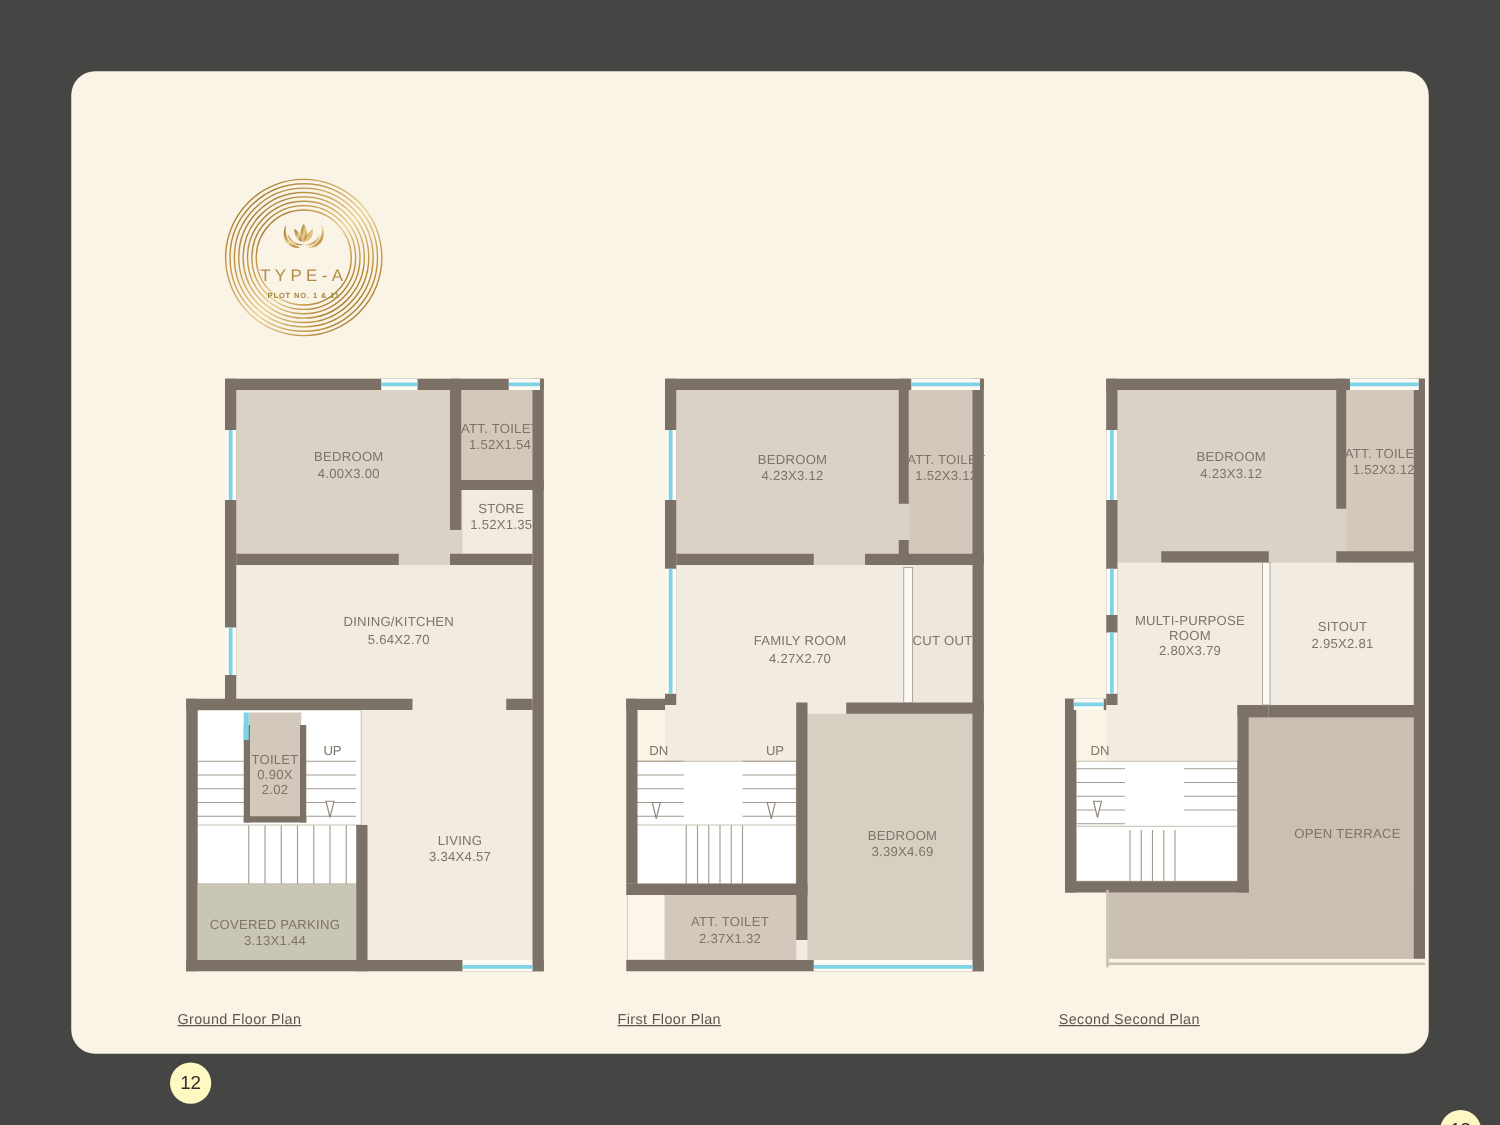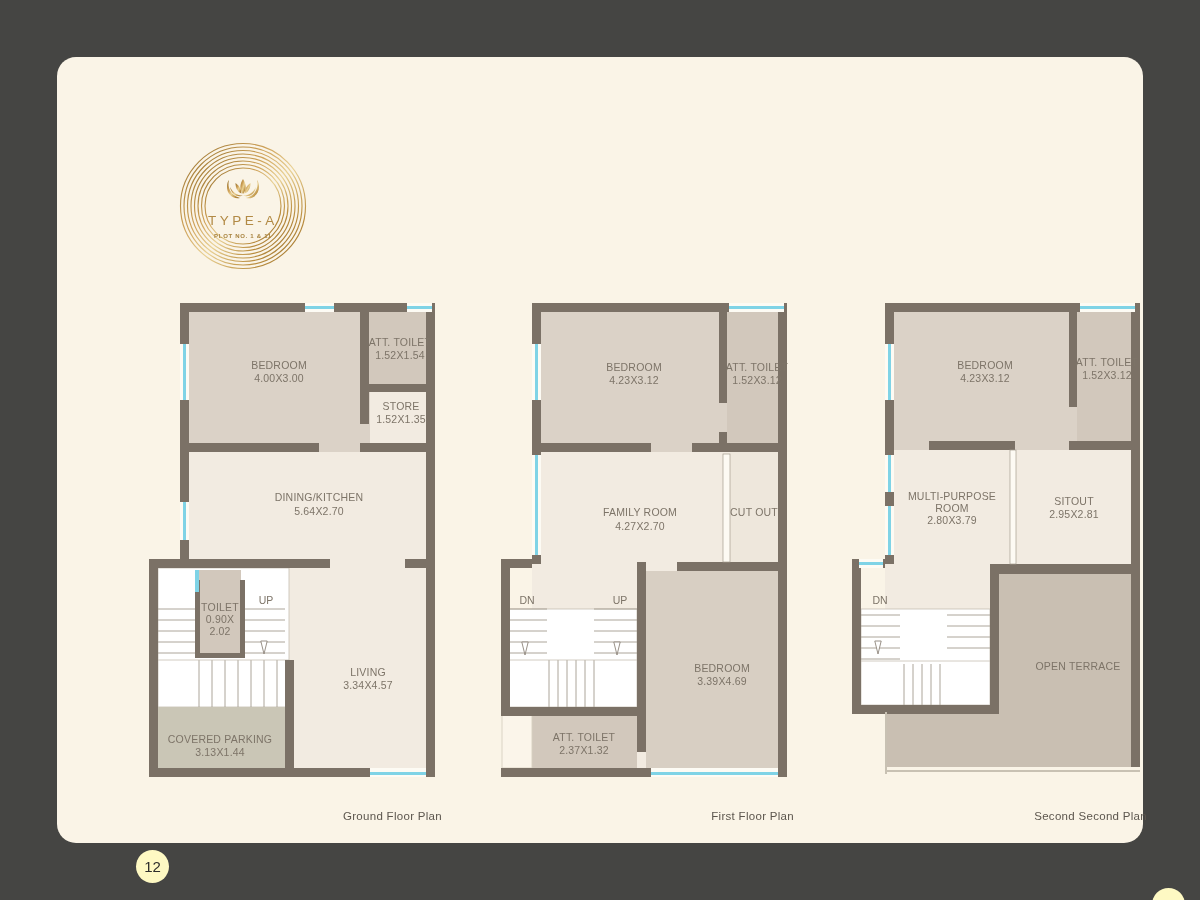--- a/index.html
+++ b/index.html
@@ -10,22 +10,22 @@
     overflow:hidden;
   }
   .page{
     position:absolute;left:57px;top:57px;right:57px;bottom:57px;
     background:#faf4e7;
     border-radius:19px;
   }
   .plan{position:absolute;width:300px;height:490px;top:235px;}
   .plan.gf{left:85px;} .plan.ff{left:437px;} .plan.sf{left:790px;}
   .caption{
-    position:absolute;top:753px;width:300px;text-align:right;
-    font-size:11.5px;letter-spacing:.3px;color:#5c564e;
+    position:absolute;top:753px;width:300px;text-align:left;
+    font-size:11.5px;letter-spacing:.3px;color:#5c564e;text-decoration:underline;
   }
   .caption.c1{left:85px;} .caption.c2{left:437px;} .caption.c3{left:790px;}
   .pagenum{
     position:absolute;width:33px;height:33px;border-radius:50%;
     background:#fef9c3;color:#2e2e2c;font-size:15px;
     display:flex;align-items:center;justify-content:center;
   }
   .pagenum.left{left:79px;top:793px;}
   .pagenum.right{left:1095px;top:792px;margin-top:39px;}
   .logo{position:absolute;left:120px;top:84px;}

